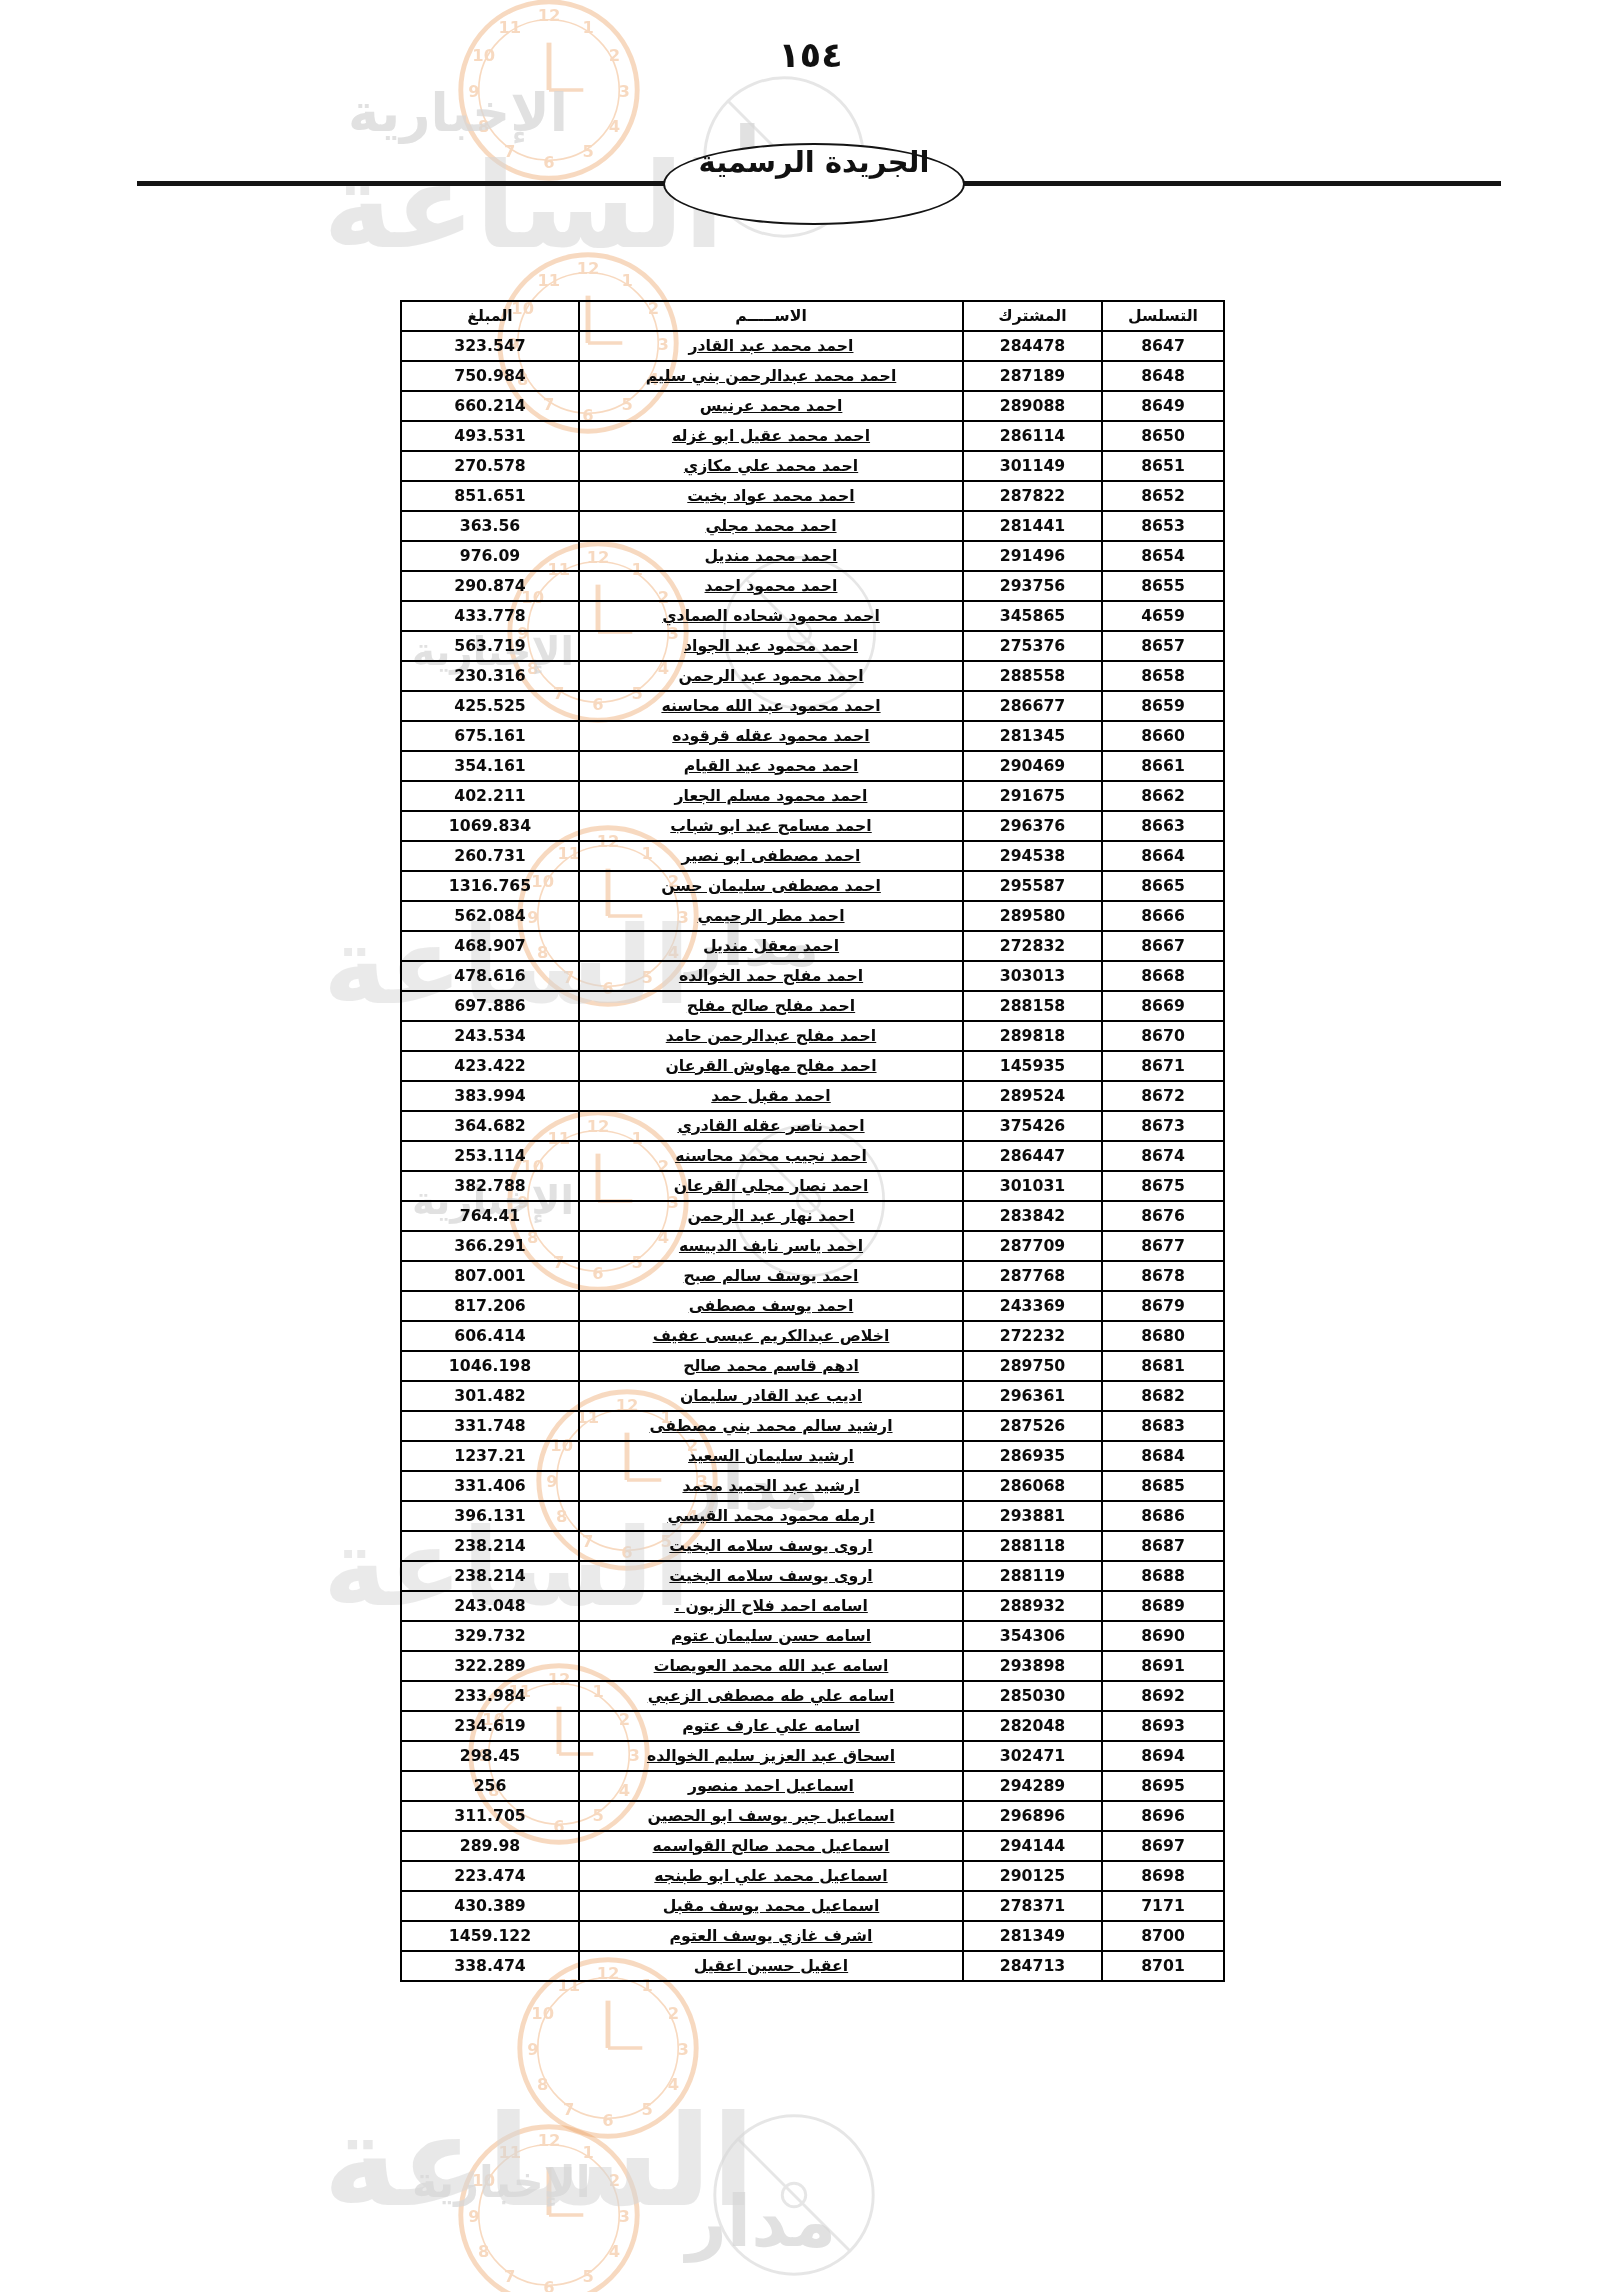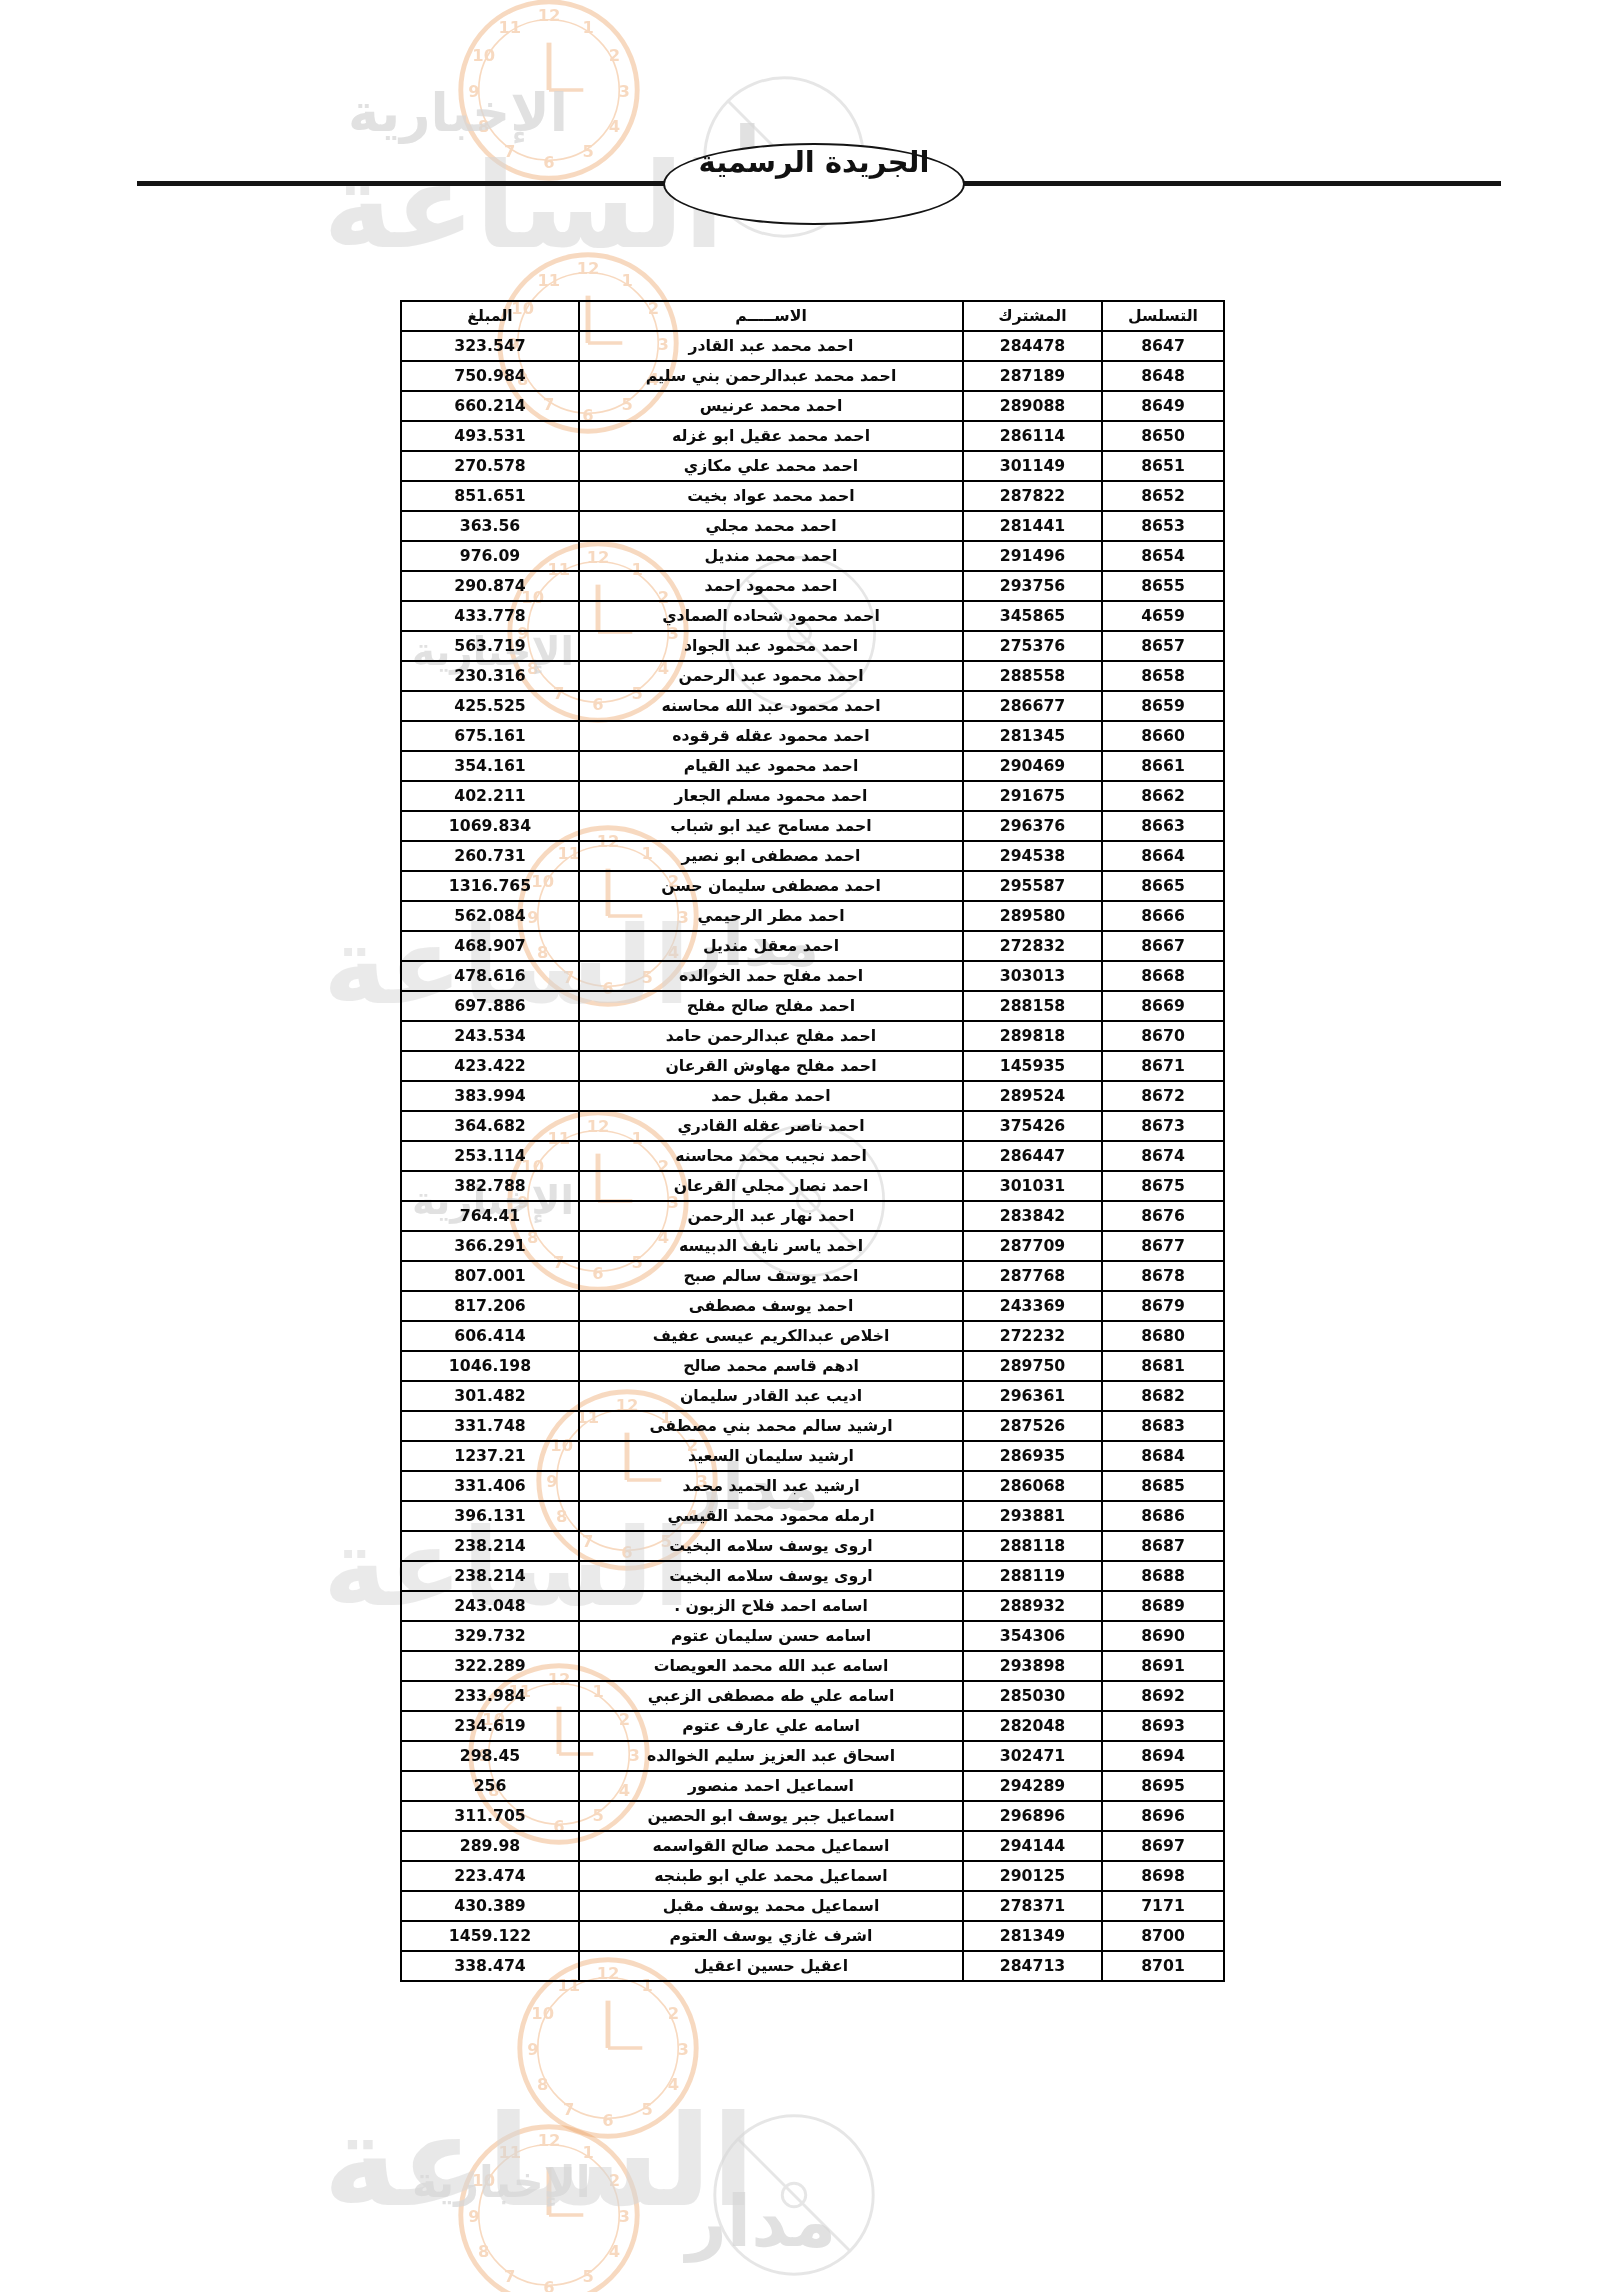--- a/index.html
+++ b/index.html
@@ -67,21 +67,21 @@
     height: 30px;
     padding: 0 5.9px;
     text-align: center;
     vertical-align: middle;
     font-weight: bold;
     font-size: 15.7px;
     color: #0c0c0c;
     line-height: 1.05;
     background: transparent;
   }
-  td.c-name { font-size: 14.7px; }
+  td.c-name { font-size: 14.7px; text-decoration: underline; }
   col.w-serial { width: 122px; }
   col.w-sub    { width: 139px; }
   col.w-name   { width: 384px; }
   col.w-amount { width: 178px; }
 </style>
 </head>
 <body>
 
 <div class="page">
 
@@ -167,20 +167,21 @@
     <div class="wm-text" style="left:323px;top:912px;font-size:108px;opacity:.5;">الساعة</div>
     <div class="wm-text" style="left:686px;top:912px;font-size:63px;">مدار</div>
     <div class="wm-text" style="left:412px;top:1181px;font-size:39px;">الإخبارية</div>
     <div class="wm-text" style="left:323px;top:1514px;font-size:108px;opacity:.5;">الساعة</div>
     <div class="wm-text" style="left:686px;top:1456px;font-size:63px;">مدار</div>
     <div class="wm-text" style="left:412px;top:2161px;font-size:43px;">الإخبارية</div>
     <div class="wm-text" style="left:323px;top:2098px;font-size:127px;opacity:.55;">الساعة</div>
     <div class="wm-text" style="left:686px;top:2186px;font-size:71px;">مدار</div>
   </div>
 
+  <div class="page-num">١٥٤</div>
 
   <div class="rule"></div>
   <div class="badge">
     <span>الجريدة الرسمية</span>
   </div>
 
   <div class="table-wrap">
     <table class="gazette">
       <colgroup>
         <col class="w-serial">

